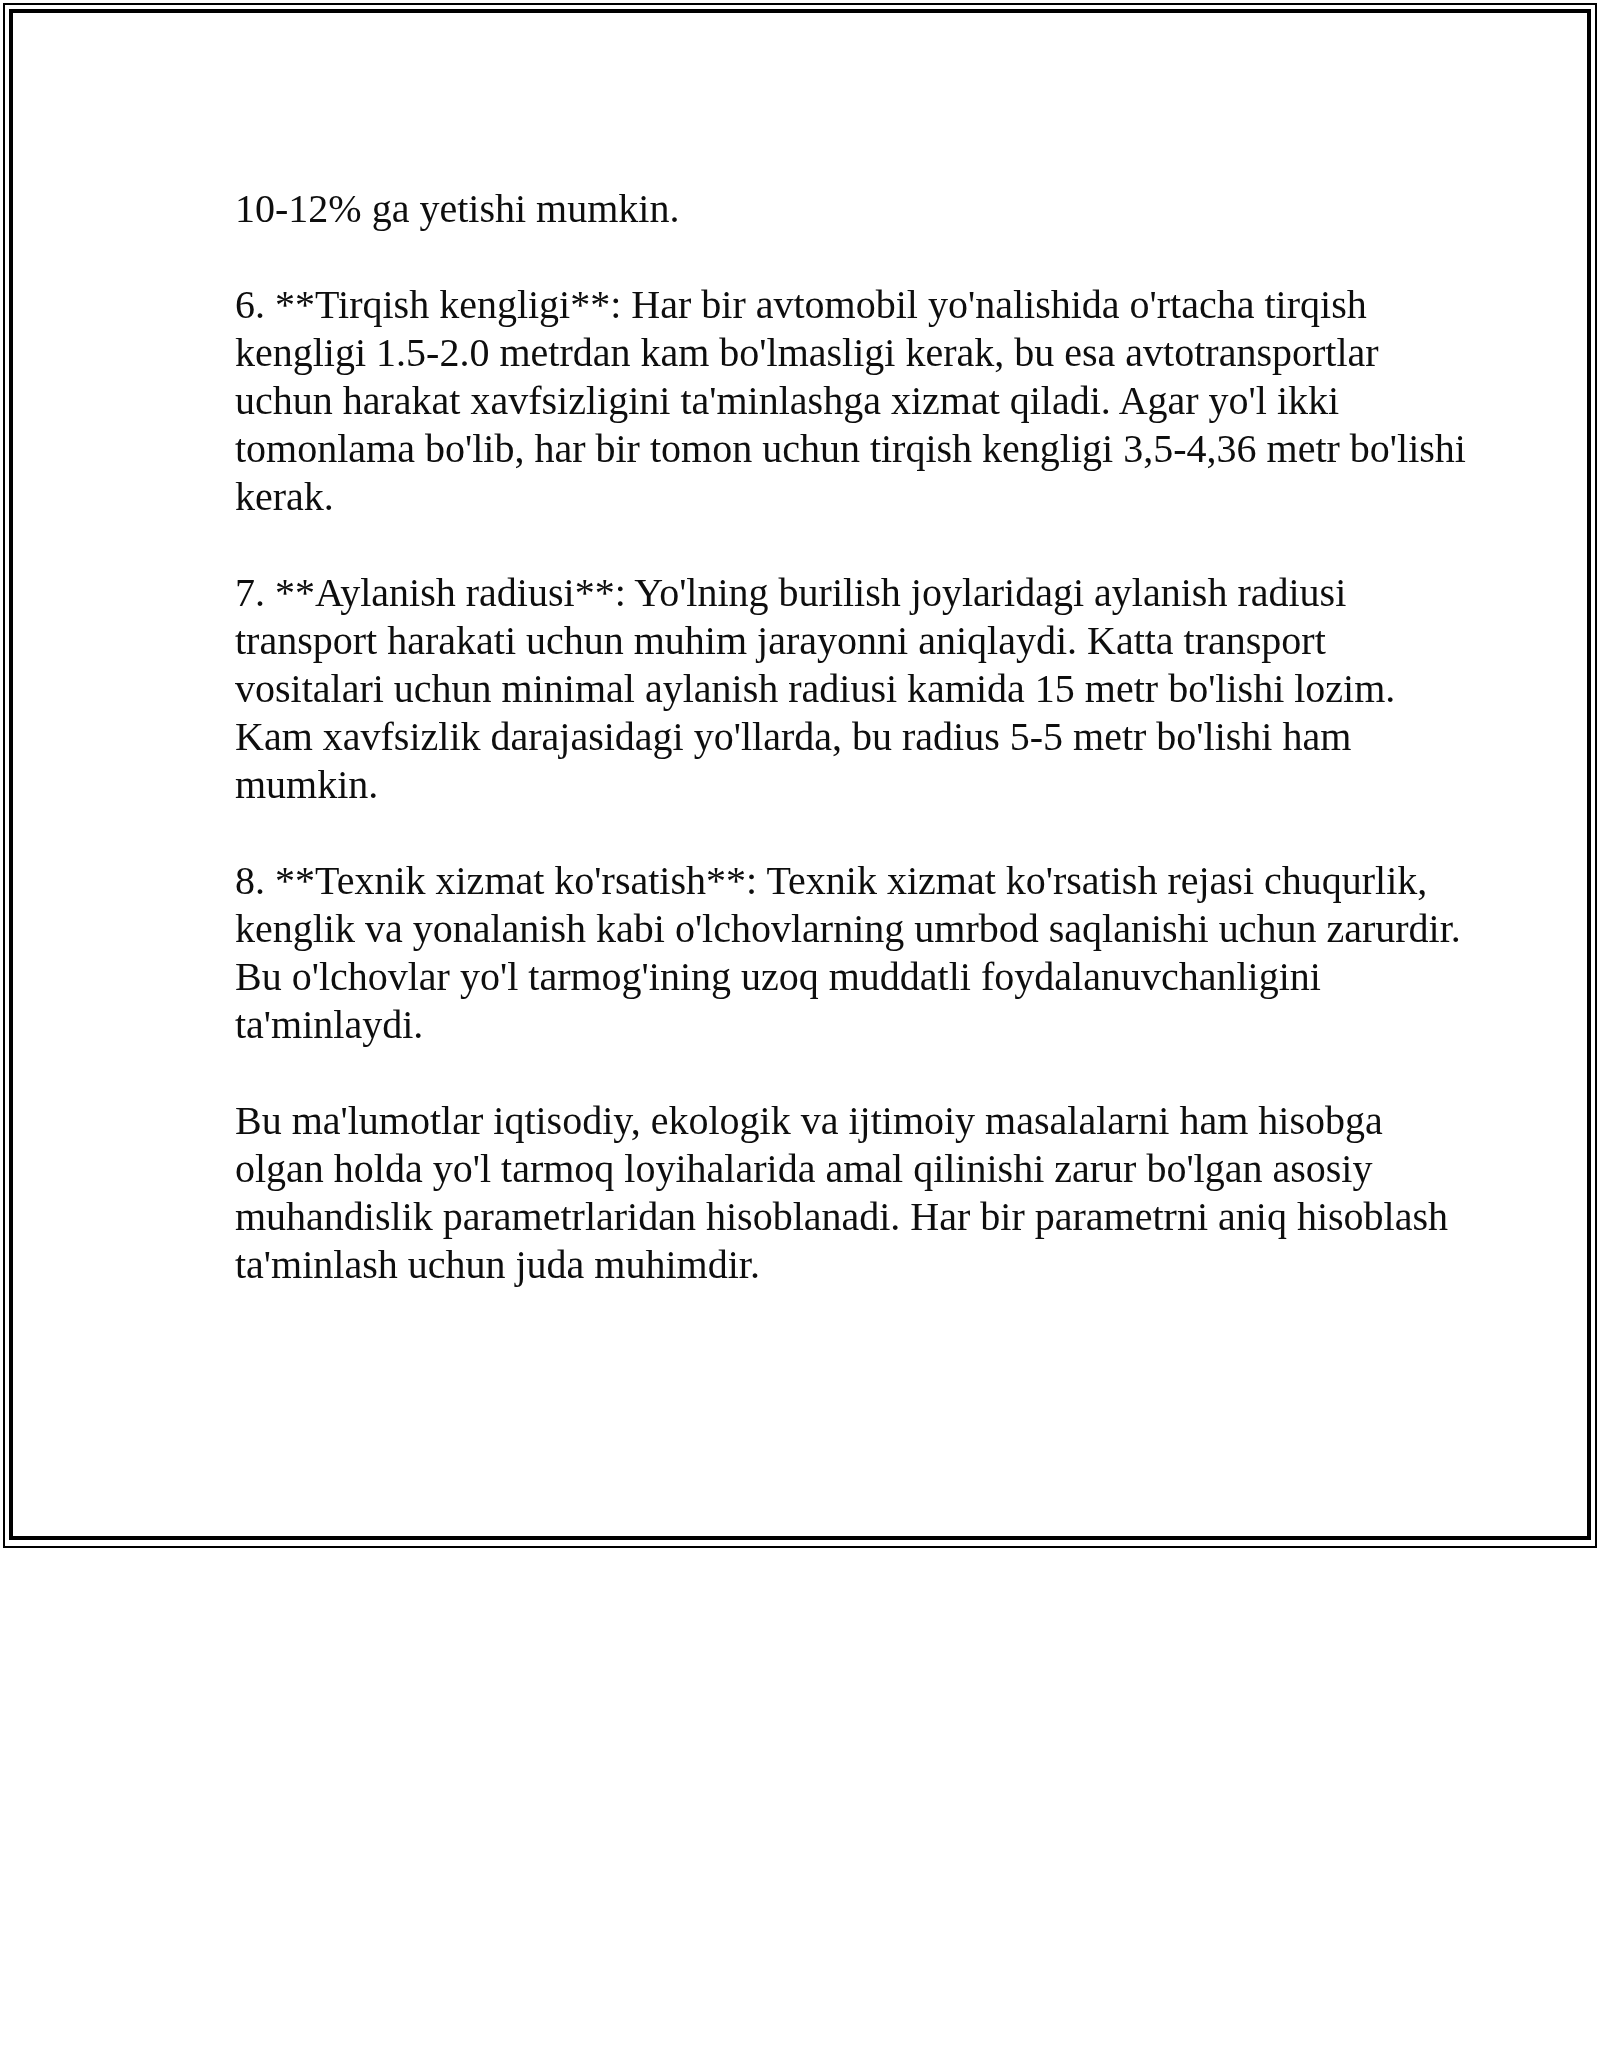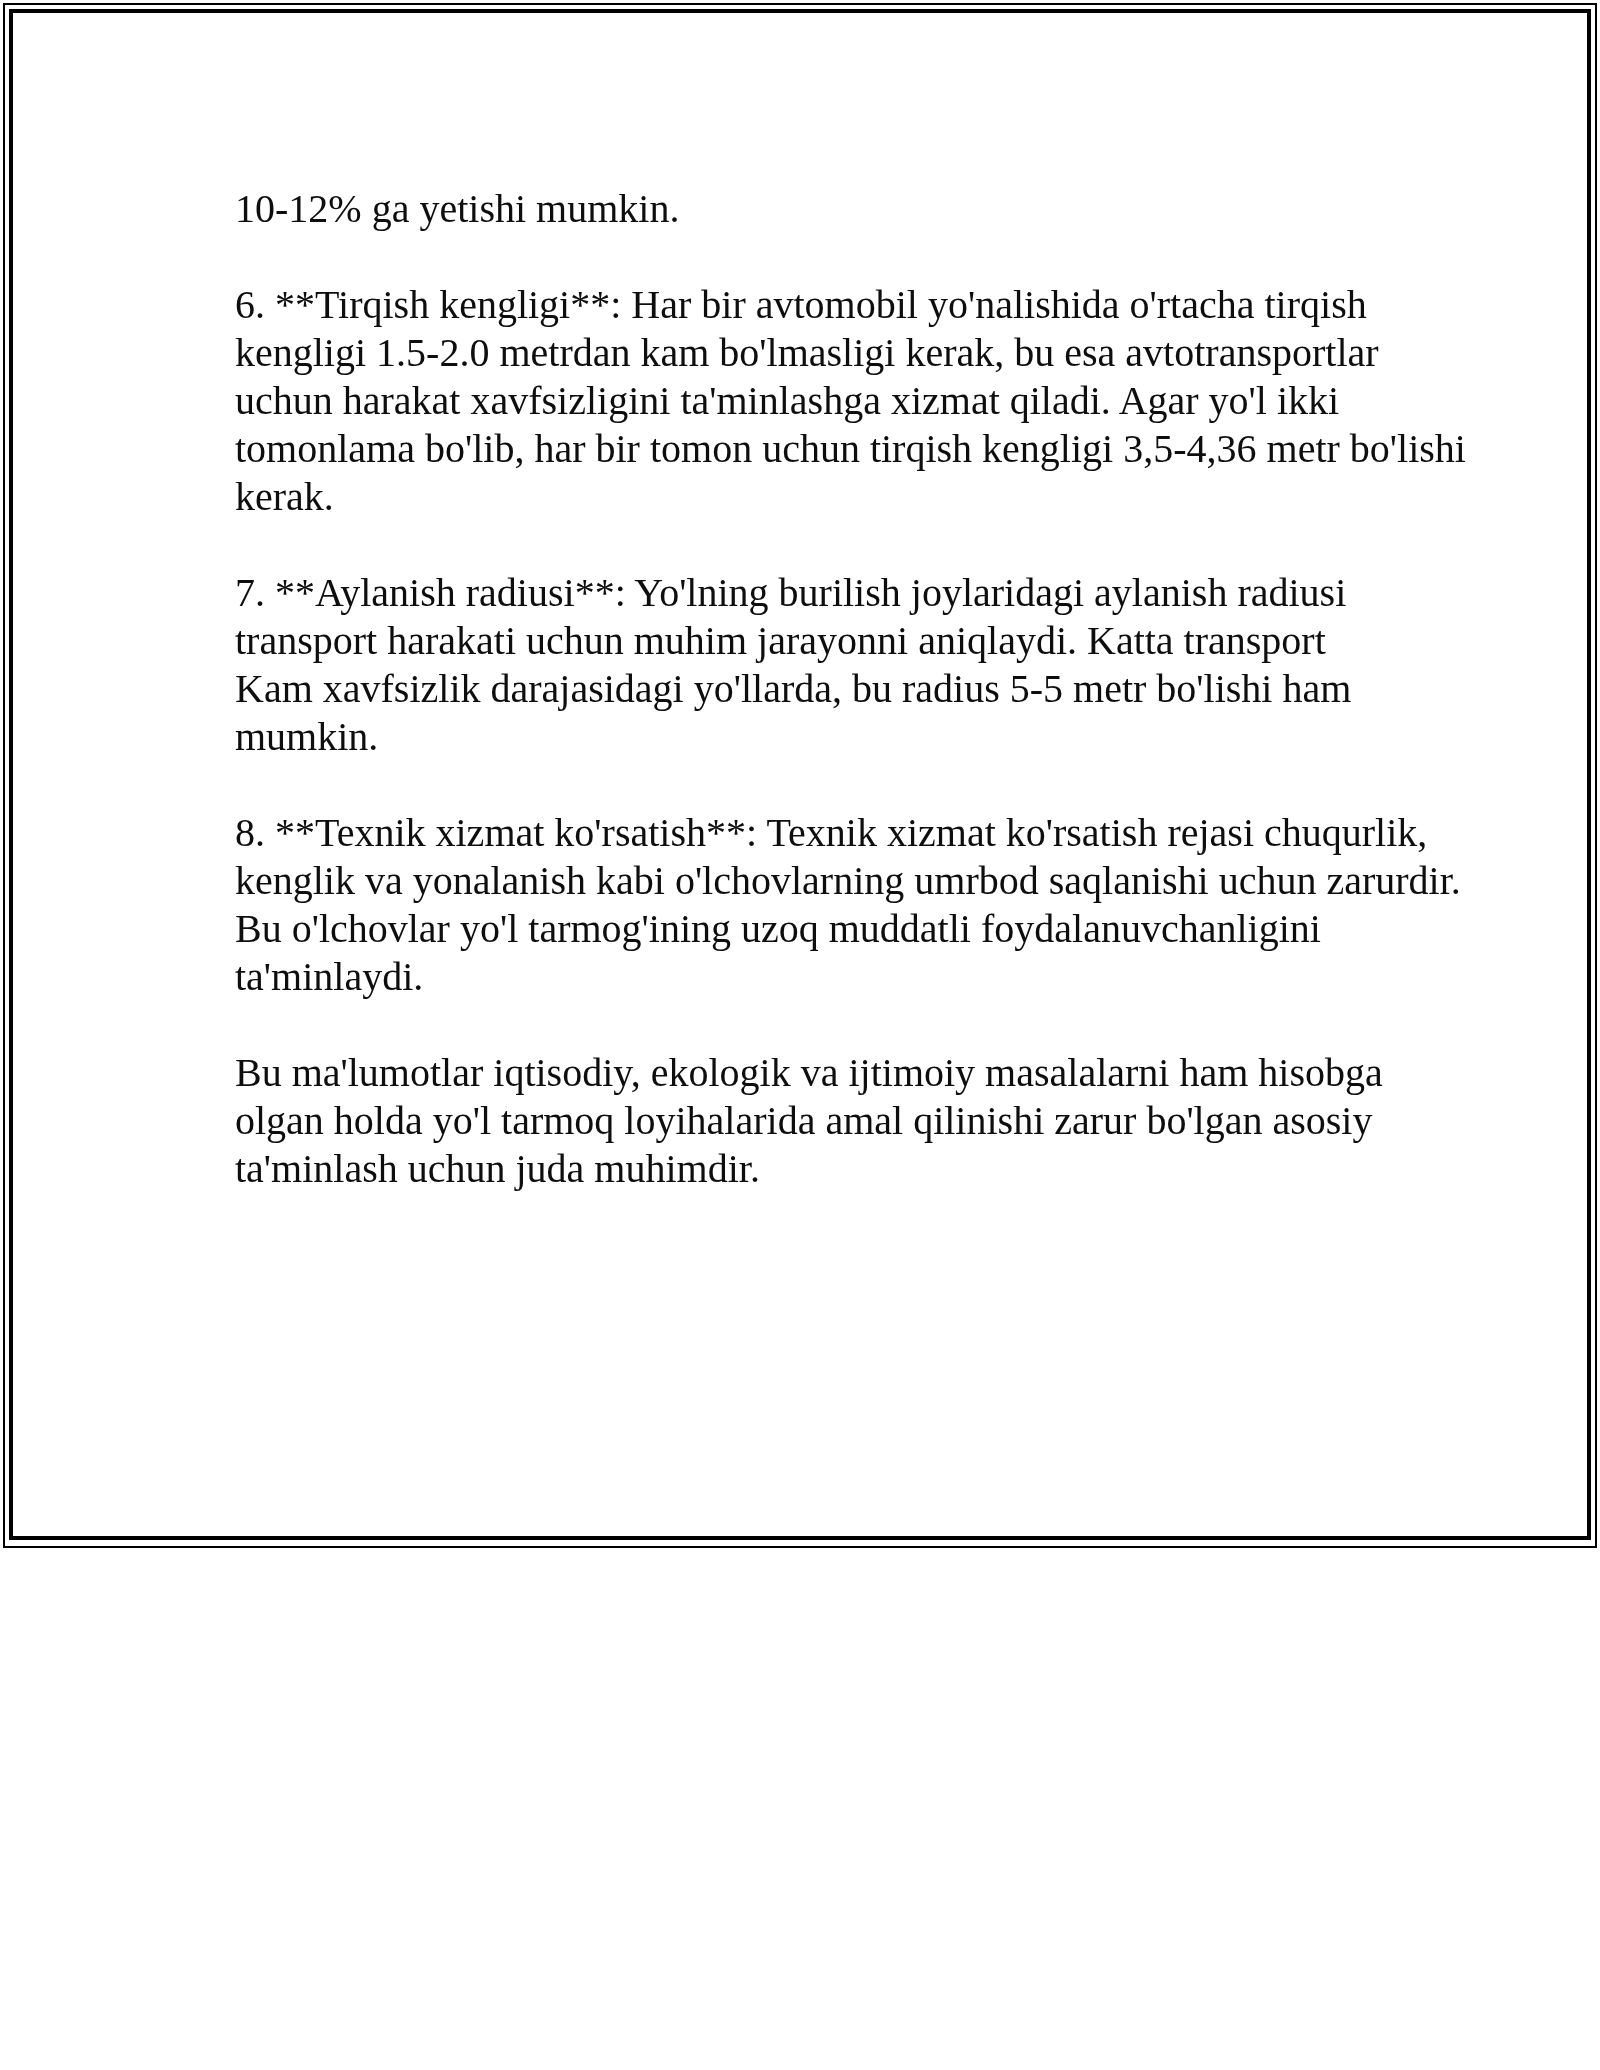--- a/index.html
+++ b/index.html
@@ -57,28 +57,30 @@
       <div class="paragraph">
         <div class="text-line">6. **Tirqish kengligi**: Har bir avtomobil yo'nalishida o'rtacha tirqish</div>
         <div class="text-line">kengligi 1.5-2.0 metrdan kam bo'lmasligi kerak, bu esa avtotransportlar</div>
         <div class="text-line">uchun harakat xavfsizligini ta'minlashga xizmat qiladi. Agar yo'l ikki</div>
         <div class="text-line">tomonlama bo'lib, har bir tomon uchun tirqish kengligi 3,5-4,36 metr bo'lishi</div>
         <div class="text-line">kerak.</div>
       </div>
       <div class="paragraph">
         <div class="text-line">7. **Aylanish radiusi**: Yo'lning burilish joylaridagi aylanish radiusi</div>
         <div class="text-line">transport harakati uchun muhim jarayonni aniqlaydi. Katta transport</div>
+        <div class="text-line">vositalari uchun minimal aylanish radiusi kamida 15 metr bo'lishi lozim.</div>
         <div class="text-line">Kam xavfsizlik darajasidagi yo'llarda, bu radius 5-5 metr bo'lishi ham</div>
         <div class="text-line">mumkin.</div>
       </div>
       <div class="paragraph">
         <div class="text-line">8. **Texnik xizmat ko'rsatish**: Texnik xizmat ko'rsatish rejasi chuqurlik,</div>
         <div class="text-line">kenglik va yonalanish kabi o'lchovlarning umrbod saqlanishi uchun zarurdir.</div>
         <div class="text-line">Bu o'lchovlar yo'l tarmog'ining uzoq muddatli foydalanuvchanligini</div>
         <div class="text-line">ta'minlaydi.</div>
       </div>
       <div class="paragraph">
         <div class="text-line">Bu ma'lumotlar iqtisodiy, ekologik va ijtimoiy masalalarni ham hisobga</div>
         <div class="text-line">olgan holda yo'l tarmoq loyihalarida amal qilinishi zarur bo'lgan asosiy</div>
+        <div class="text-line">muhandislik parametrlaridan hisoblanadi. Har bir parametrni aniq hisoblash</div>
         <div class="text-line">ta'minlash uchun juda muhimdir.</div>
       </div>
     </div>
 </div>
 
 </body></html>

